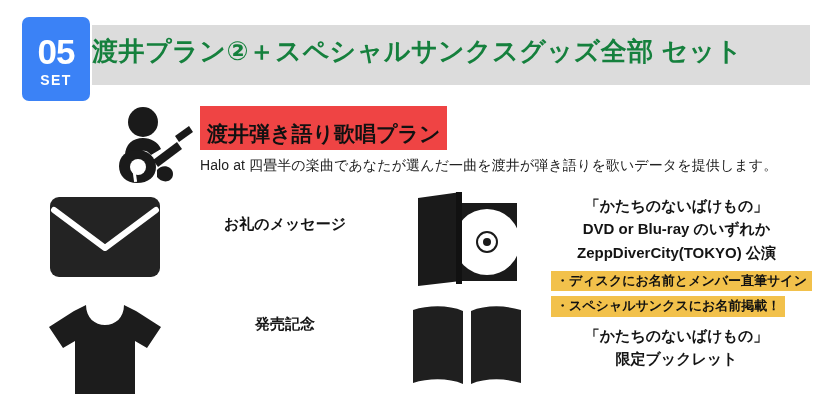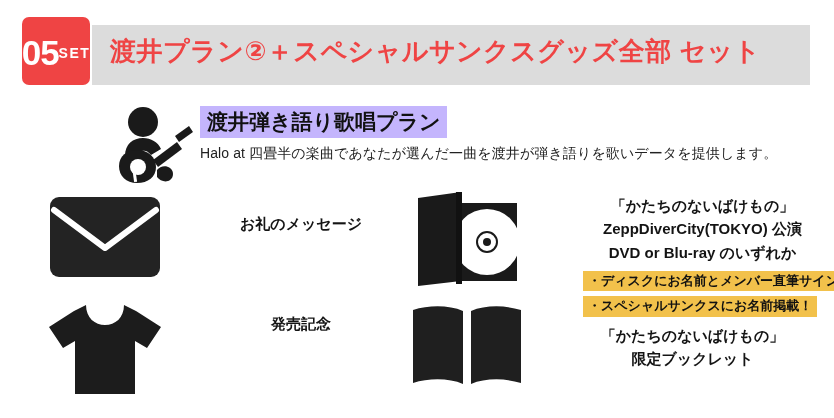--- a/index.html
+++ b/index.html
@@ -30,53 +30,53 @@
     top: 25px;
     width: 718px;
     height: 60px;
     background: #dcdcdc;
   }
   .set-badge {
     position: absolute;
     left: 22px;
     top: 17px;
     width: 68px;
-    height: 68px;
-    background: #ef4444;
+    height: 84px;
+    background: #3b82f6;
     border-radius: 7px;
     display: flex;
-    flex-direction: row;
+    flex-direction: column;
     align-items: center;
     justify-content: center;
     color: #ffffff;
   }
   .set-badge-number {
     font-size: 35px;
     font-weight: bold;
     line-height: 1;
     letter-spacing: -1px;
     margin-top: 2px;
   }
   .set-badge-label {
     font-size: 14px;
     font-weight: bold;
     letter-spacing: 1.5px;
     line-height: 1;
     margin-top: 4px;
   }
   .header-title {
     position: absolute;
-    left: 110px;
+    left: 92px;
     top: 25px;
     height: 52px;
     display: flex;
     align-items: center;
     font-size: 26px;
     font-weight: bold;
-    color: #ef4444;
+    color: #15803d;
     letter-spacing: 0.5px;
     white-space: nowrap;
   }
 
   
   .plan-row {
     position: absolute;
     left: 0;
     top: 98px;
     width: 834px;
@@ -87,25 +87,25 @@
     left: 107px;
     top: 8px;
   }
   .plan-text {
     position: absolute;
     left: 200px;
     top: 8px;
   }
   .plan-title {
     display: inline-block;
-    background: #c4b5fd;
+    background: #ef4444;
     color: #111111;
     font-size: 21px;
     font-weight: bold;
-    padding: 4px 7px 4px 7px;
+    padding: 16px 7px 4px 7px;
     line-height: 1.15;
     white-space: nowrap;
   }
   .plan-desc {
     margin-top: 7px;
     font-size: 14px;
     color: #222222;
     white-space: nowrap;
     letter-spacing: 0.1px;
   }
@@ -115,21 +115,20 @@
     position: absolute;
     left: 0;
     top: 190px;
     width: 834px;
     height: 228px;
   }
   .item {
     position: absolute;
     display: flex;
     align-items: flex-start;
-    gap: 32px;
   }
   .item-icon {
     flex: 0 0 auto;
     display: flex;
     align-items: flex-start;
     justify-content: center;
   }
   .item-text {
     flex: 1 1 auto;
     text-align: center;
@@ -243,22 +242,22 @@
         <rect x="47" y="13" width="58" height="78" fill="#1a1a1a"></rect>
         <circle cx="75" cy="52" r="33" fill="#ffffff"></circle>
         <circle cx="75" cy="52" r="10" fill="none" stroke="#1a1a1a" stroke-width="2"></circle>
         <circle cx="75" cy="52" r="4" fill="#1a1a1a"></circle>
         <path d="M6 8 L49 2 L49 91 L6 96 Z" fill="#1a1a1a"></path>
         <rect x="44" y="2" width="6" height="92" fill="#111111"></rect>
       </svg>
     </div>
     <div class="item-text">
       <div class="line">「かたちのないばけもの」</div>
+      <div class="line">DVD or Blu-ray のいずれか</div>
       <div class="line">ZeppDiverCity(TOKYO) 公演</div>
-      <div class="line">DVD or Blu-ray のいずれか</div>
       <div class="bullets">
         <div class="bullet">・ディスクにお名前とメンバー直筆サイン</div>
         <div class="bullet">・スペシャルサンクスにお名前掲載！</div>
       </div>
     </div>
   </div>
 
   <div class="item item-booklet">
     <div class="item-icon">
       <svg width="112" height="88" viewBox="0 0 112 88">

